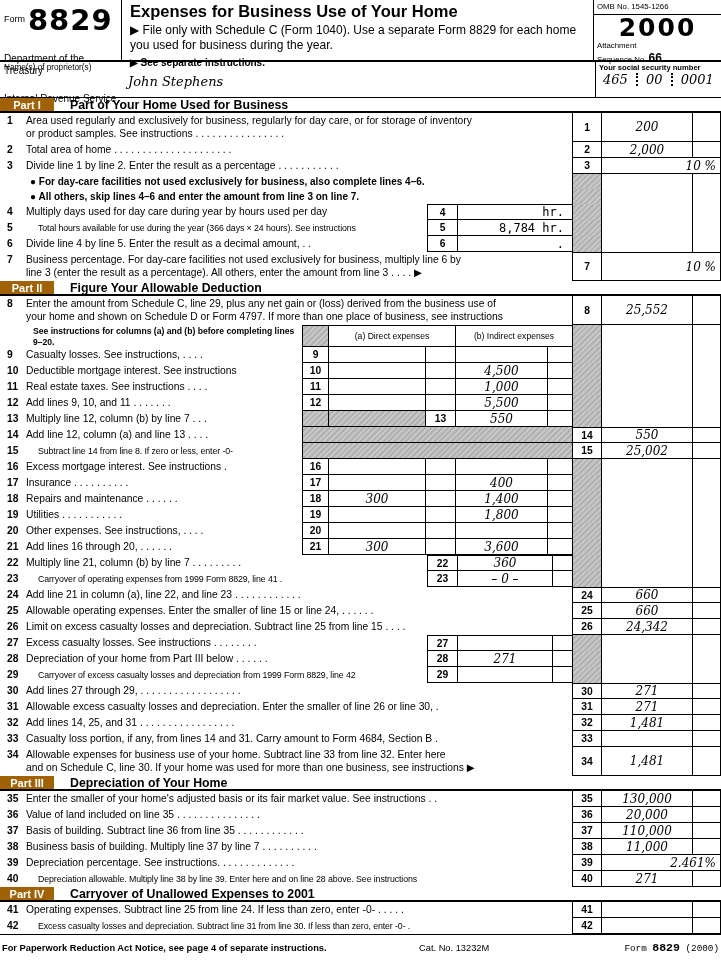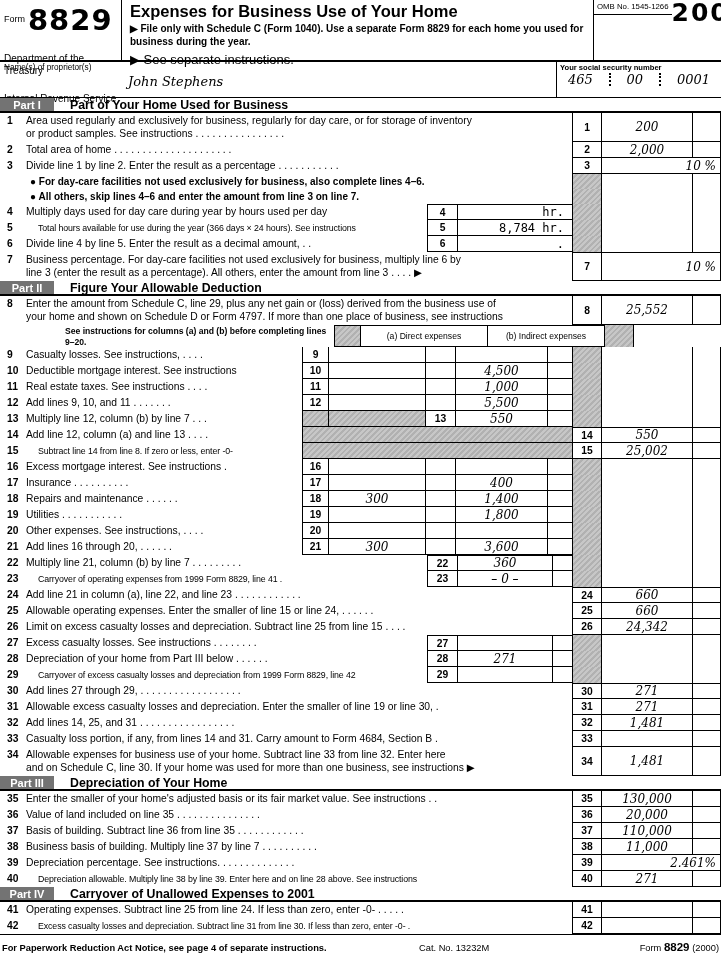--- a/index.html
+++ b/index.html
@@ -9,49 +9,49 @@
   .gray { background: repeating-linear-gradient(135deg, #c7c7c7 0px, #c7c7c7 2px, #b1b1b1 2px, #b1b1b1 4px); }
 
   
   .hdr { display: flex; height: 62px; border-bottom: 2px solid #000; }
   .hdr-left { width: 122px; flex: none; border-right: 1.5px solid #000; padding: 3px 4px 2px 4px; }
   .form-word { font-size: 9px; vertical-align: 8px; }
   .form-num { font-size: 29px; font-weight: bold; letter-spacing: 1px; font-family: "DejaVu Sans", sans-serif; }
   .dept { font-size: 10px; line-height: 1.2; margin-top: 16px; }
   .hdr-center { flex: 1; text-align: left; padding: 2px 8px; }
   .hdr-title { font-size: 16.5px; font-weight: bold; line-height: 1.1; }
-  .hdr-note1 { font-size: 10px; font-weight: bold; margin-top: 3px; line-height: 1.25; }
-  .hdr-note2 { font-size: 13px; font-weight: normal; margin-top: 4px; }
-  .hdr-right { width: 128px; flex: none; border-left: 1.5px solid #000; display: flex; flex-direction: row; }
+  .hdr-note1 { font-size: 12px; font-weight: normal; margin-top: 3px; line-height: 1.25; }
+  .hdr-note2 { font-size: 10px; font-weight: bold; margin-top: 4px; }
+  .hdr-right { width: 128px; flex: none; border-left: 1.5px solid #000; display: flex; flex-direction: column; }
   .omb { font-size: 7.8px; padding: 2px 3px; border-bottom: 1px solid #000; height: 15px; flex: none; }
   .year { font-size: 25px; font-weight: bold; text-align: center; font-family: "DejaVu Sans", sans-serif; letter-spacing: 2px; line-height: 1.05; }
   .attach { font-size: 7.8px; padding: 0 3px 1px 3px; line-height: 1.25; }
   .attach-seq { font-size: 12px; font-weight: bold; }
 
   
   .namerow { display: flex; height: 36px; border-bottom: 1.5px solid #000; }
   .name-left { flex: 1; padding: 1px 4px; }
   .small-label { font-size: 8.2px; }
   .name-val { padding-left: 124px; font-size: 13px; margin-top: 2px; }
-  .name-right { width: 165px; flex: none; border-left: 1.5px solid #000; padding: 1px 3px; }
+  .name-right { width: 126px; flex: none; border-left: 1.5px solid #000; padding: 1px 3px; }
   .ssn-label { font-size: 7.6px; font-weight: bold; }
   .ssn { display: flex; align-items: center; justify-content: space-around; margin-top: 0; font-size: 13px; }
   .ssn-div { width: 0; height: 13px; border-left: 2px dotted #000; }
 
   
   .row.part { height: 15px; border-bottom: 2px solid #000; align-items: stretch; }
-  .partlab { background: #737373; color: #fff; font-weight: bold; font-size: 11px; min-width: 54px; display: flex; align-items: center; justify-content: center; padding: 0 6px; }
+  .partlab { background: #a16207; color: #fff; font-weight: bold; font-size: 11px; min-width: 54px; display: flex; align-items: center; justify-content: center; padding: 0 6px; }
   .parttitle { font-weight: bold; font-size: 12.3px; margin-left: 16px; display: flex; align-items: center; }
 
   
   #form-body { border-bottom: 1.5px solid #000; }
   .row { display: flex; height: 16px; align-items: stretch; }
   .row.full2 { height: 29px; }
   .row.bullet { height: 15px; }
-  .row.subhead { height: 22px; padding-left: 32px; }
+  .row.subhead { height: 22px; }
   .desc { flex: 1 1 auto; min-width: 0; display: flex; overflow: hidden; }
   .ln { width: 26px; flex: none; font-weight: bold; font-size: 10.3px; padding: 2px 0 0 7px; }
   .lbl { font-size: 10.3px; padding-top: 2px; white-space: nowrap; line-height: 1.25; }
   .full2 .lbl { padding-top: 1px; }
   .l1, .l2 { white-space: nowrap; line-height: 13px; }
   .cnd .lbl, .cnd .l1 { font-size: 8.8px; letter-spacing: -0.1px; padding-top: 3px; margin-left: 12px; }
   .blt { font-weight: bold; font-size: 10px; padding: 2px 0 0 30px; white-space: nowrap; text-align: right; }
 
   
   .sub .desc, .sub13 .desc, .subhead .desc, .gray14 .desc { flex: 0 0 302px; width: 302px; }
@@ -82,21 +82,21 @@
   .rt-amt { width: 90px; flex: none; display: flex; align-items: center; justify-content: center; }
   .rt-cents { width: 29px; flex: none; border-left: 1px solid #000; border-right: 1.5px solid #000; }
   .pct .rt-amt { width: 119px; justify-content: flex-end; padding-right: 4px; border-right: 1.5px solid #000; }
   .cl .rt-num, .cl .rt-amt, .cl .rt-cents { border-bottom: 1px solid #000; }
   .bt .rt-num, .bt .rt-amt, .bt .rt-cents { border-top: 1px solid #000; }
 
   
   .footer { display: flex; margin-top: 5px; padding: 1px 2px 0 2px; font-size: 9.3px; align-items: baseline; }
   .f-left { flex: 1; font-weight: bold; }
   .f-cat { width: 170px; }
-  .f-right { width: 130px; text-align: right; }
+  .f-right { width: 130px; text-align: right; font-family: Liberation Mono, monospace; }
   .f-num { font-weight: bold; font-size: 11.5px; }
 </style>
 </head>
 <body>
 
 <div class="hdr">
   <div class="hdr-left">
     <span class="form-word">Form</span>
     <span class="form-num">8829</span>
     <div class="dept">Department of the Treasury</div>
@@ -522,21 +522,21 @@
         <div class="ln">30</div>
         <div class="lbl">Add lines 27 through 29,   .    .    .    .    .    .    .    .    .    .    .    .    .    .    .    .    .    .</div>
       </div>
       <div class="rt-num">30</div>
       <div class="rt-amt hw">271</div>
       <div class="rt-cents"></div>
     </div>
     <div class="row full cl">
       <div class="desc">
         <div class="ln">31</div>
-        <div class="lbl">Allowable excess casualty losses and depreciation. Enter the smaller of line 19 or line 30,   .</div>
+        <div class="lbl">Allowable excess casualty losses and depreciation. Enter the smaller of line 26 or line 30,   .</div>
       </div>
       <div class="rt-num">31</div>
       <div class="rt-amt hw">271</div>
       <div class="rt-cents"></div>
     </div>
     <div class="row full cl">
       <div class="desc">
         <div class="ln">32</div>
         <div class="lbl">Add lines 14, 25, and 31   .    .    .    .    .    .    .    .    .    .    .    .    .    .    .    .    .</div>
       </div>

